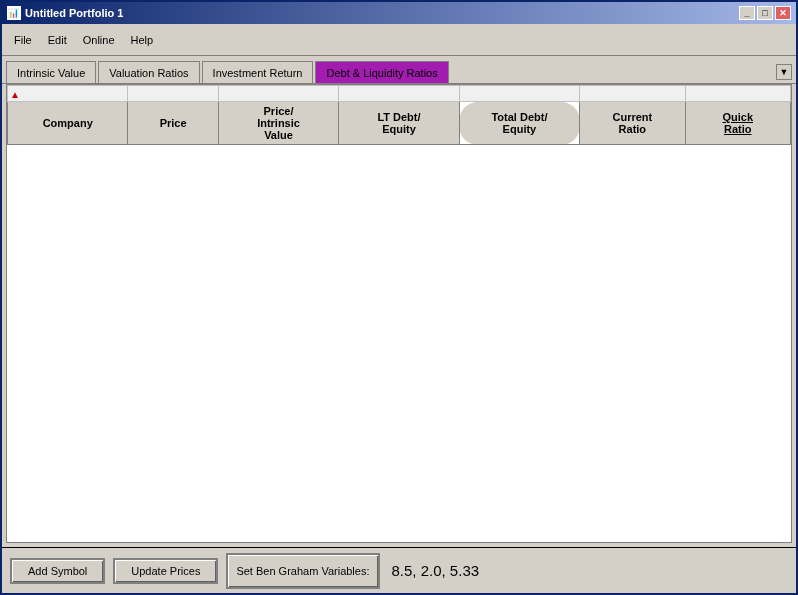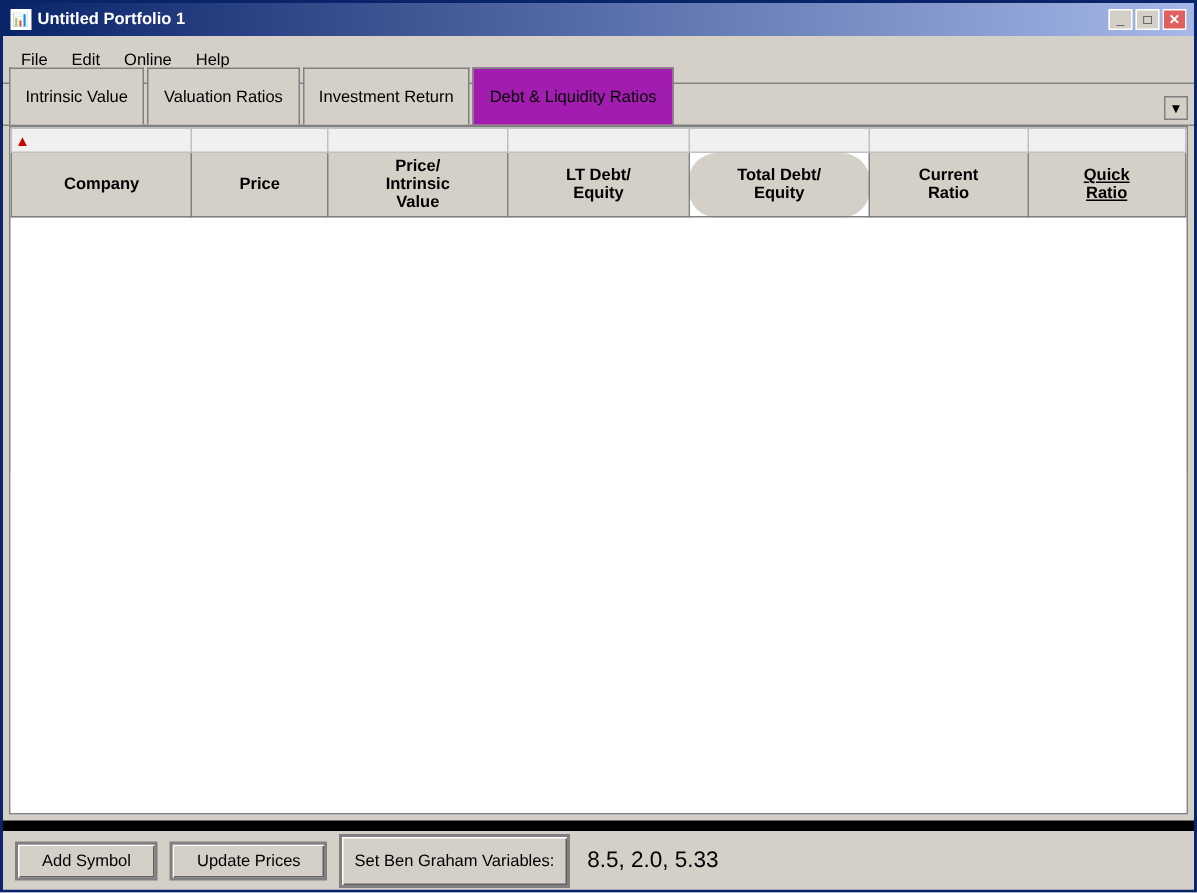--- a/index.html
+++ b/index.html
@@ -113,21 +113,21 @@
     }
 
     .tab {
       padding: 3px 10px;
       border: 1px solid #808080;
       border-bottom: none;
       background: #d4d0c8;
       cursor: pointer;
       font-size: 11px;
       color: #000;
-      height: 38px;
+      height: 22px;
       display: flex;
       align-items: center;
     }
 
     .tab.active {
       background: #a21caf;
       border-color: #808080;
       font-weight: normal;
       z-index: 1;
     }
@@ -227,21 +227,21 @@
     }
 
     .data-area {
       flex: 1;
       background: white;
     }
 
     
     .bottom-bar {
       background: #d4d0c8;
-      border-top: 7px solid #000000;
+      border-top: 1px solid #000000;
       padding: 6px 8px;
       display: flex;
       align-items: center;
       gap: 8px;
       height: 46px;
       flex-shrink: 0;
     }
 
     .bottom-btn {
       padding: 4px 16px;

